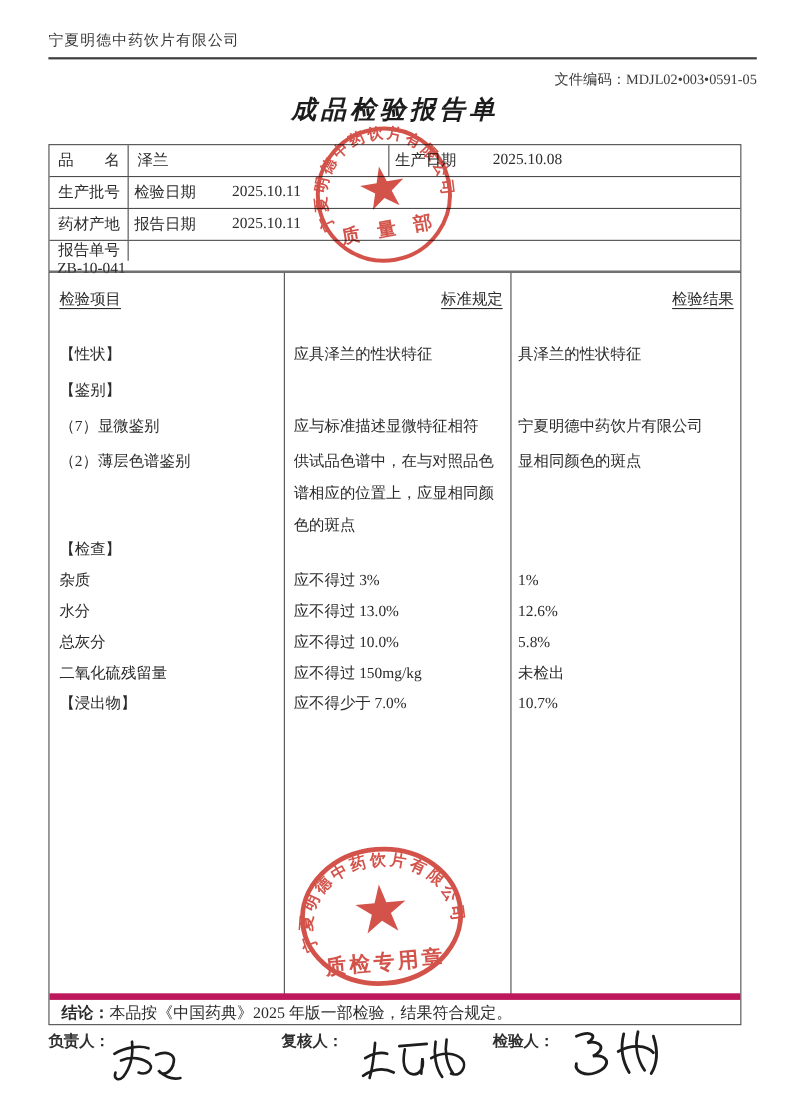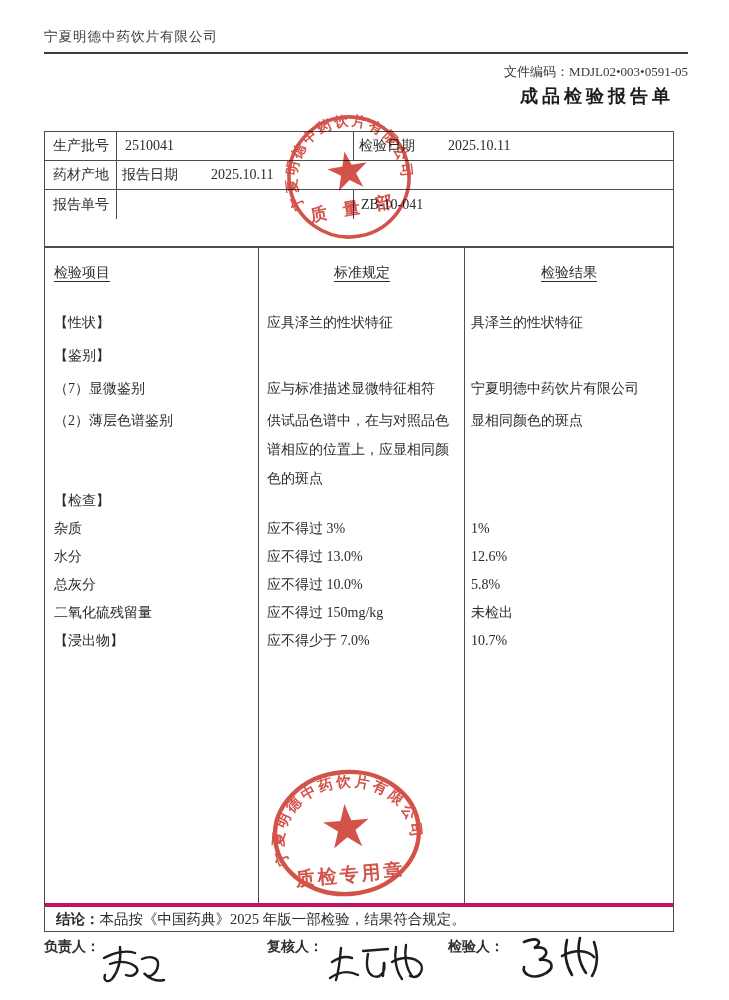--- a/index.html
+++ b/index.html
@@ -13,58 +13,58 @@
   }
 
   
   .page-header { position: absolute; left: 44px; top: 28px; width: 644px; height: 26px;
     border-bottom: 2.5px solid #3d3d3d; display: flex; justify-content: space-between; align-items: flex-start; }
   .company-name { font-size: 13.5px; letter-spacing: 1px; color: #3a3a3a; }
   .doc-code { font-size: 13px; color: #3a3a3a; margin-top: 35px; }
 
   
   .report-title { position: absolute; left: 44px; top: 84px; width: 630px;
-    text-align: right; font-size: 18px; font-weight: bold; letter-spacing: 4px; color: #1c1c1c; }
+    text-align: center; font-size: 23px; font-weight: bold; letter-spacing: 4px; color: #1c1c1c; font-style: italic; }
 
   
   .info-table { position: absolute; left: 44px; top: 131px; width: 630px; height: 116px;
     border: 1px solid #4d4d4d; }
   .info-row { position: relative; height: 29px; display: flex; border-bottom: 1px solid #4d4d4d; }
-  .info-row:last-child { border-bottom: none; }
+  .info-row:last-child { border-bottom: none; flex-direction: column; }
   .cell { display: flex; align-items: center; font-size: 14px; }
   .c-label { width: 72px; border-right: 1px solid #4d4d4d; padding-left: 8px; }
   .c-value { width: 237px; border-right: 1px solid #4d4d4d; padding-left: 8px; }
   .c-right { flex: 1; padding-left: 5px; }
   .r-label { white-space: pre; }
   .r-value { margin-left: 33px; }
   .r-value-only { margin-left: 2px; }
 
   
   .main-table { position: absolute; left: 44px; top: 247px; width: 630px; height: 685px;
     border: 1px solid #4d4d4d; }
   .v-div { position: absolute; top: 0; width: 1px; height: 657px; background: #4d4d4d; }
   .v-div.d1 { left: 213px; }
   .v-div.d2 { left: 419px; }
   .insp-row { position: absolute; left: 0; width: 100%; font-size: 14px; }
   .ic1 { position: absolute; left: 9px;   width: 196px; line-height: 29px; }
   .ic2 { position: absolute; left: 222px; width: 190px; line-height: 29px; }
   .ic3 { position: absolute; left: 426px; width: 196px; line-height: 29px; font-family: Liberation Serif, serif; }
   .col-head { font-weight: normal; text-decoration: underline; text-underline-offset: 4px; }
-  .ic2.col-head, .ic3.col-head { text-align: center; }
+  .ic2.col-head, .ic3.col-head { text-align: right; }
 
   
   .conclusion-row { position: absolute; left: 0; bottom: 0; width: 100%; height: 28px;
-    border-top: 4px solid #be185d; display: flex; align-items: center; padding-left: 11px; font-size: 14.5px; }
+    border-top: 6px solid #be185d; display: flex; align-items: center; padding-left: 11px; font-size: 14.5px; }
   .conclusion-label { font-weight: bold; }
 
   
   .sign-area { position: absolute; left: 44px; top: 936px; width: 640px; height: 60px; font-size: 14px; }
   .sign-label { position: absolute; top: 2px; font-weight: bold; color: #2f2f2f; }
   .lbl-resp { left: 0; }
-  .lbl-review { left: 223px; }
+  .lbl-review { left: 212px; }
   .lbl-inspect { left: 404px; }
   .sig-svg { position: absolute; }
   .sig1 { left: 50px;  top: 6px; }
   .sig2 { left: 278px; top: 2px; }
   .sig3 { left: 468px; top: -4px; }
 
   
   .stamp { position: absolute; mix-blend-mode: multiply; opacity: 0.9; }
   .stamp-top { left: 284px; top: 111px; transform: rotate(-10deg); }
   .stamp-bottom { left: 268px; top: 768px; transform: rotate(-5deg); }
@@ -74,22 +74,29 @@
 
 <div class="page-header">
   <span class="company-name">宁夏明德中药饮片有限公司</span>
   <span class="doc-code">文件编码：MDJL02•003•0591-05</span>
 </div>
 
 <div class="report-title">成品检验报告单</div>
 
 <div class="info-table">
   <div class="info-row">
+    <div class="cell c-label r-label">品　　名</div>
+    <div class="cell c-value">泽兰</div>
+    <div class="cell c-right">
+      <span>生产日期</span>
+      <span class="r-value">2025.10.08</span>
+    </div>
+  </div>
+  <div class="info-row">
     <div class="cell c-label">生产批号</div>
-    <div class="cell c-value">2510041</div>
     <div class="cell c-right">
       <span>检验日期</span>
       <span class="r-value">2025.10.11</span>
     </div>
   </div>
   <div class="info-row">
     <div class="cell c-label">药材产地</div>
     <div class="cell c-right">
       <span>报告日期</span>
       <span class="r-value">2025.10.11</span>

